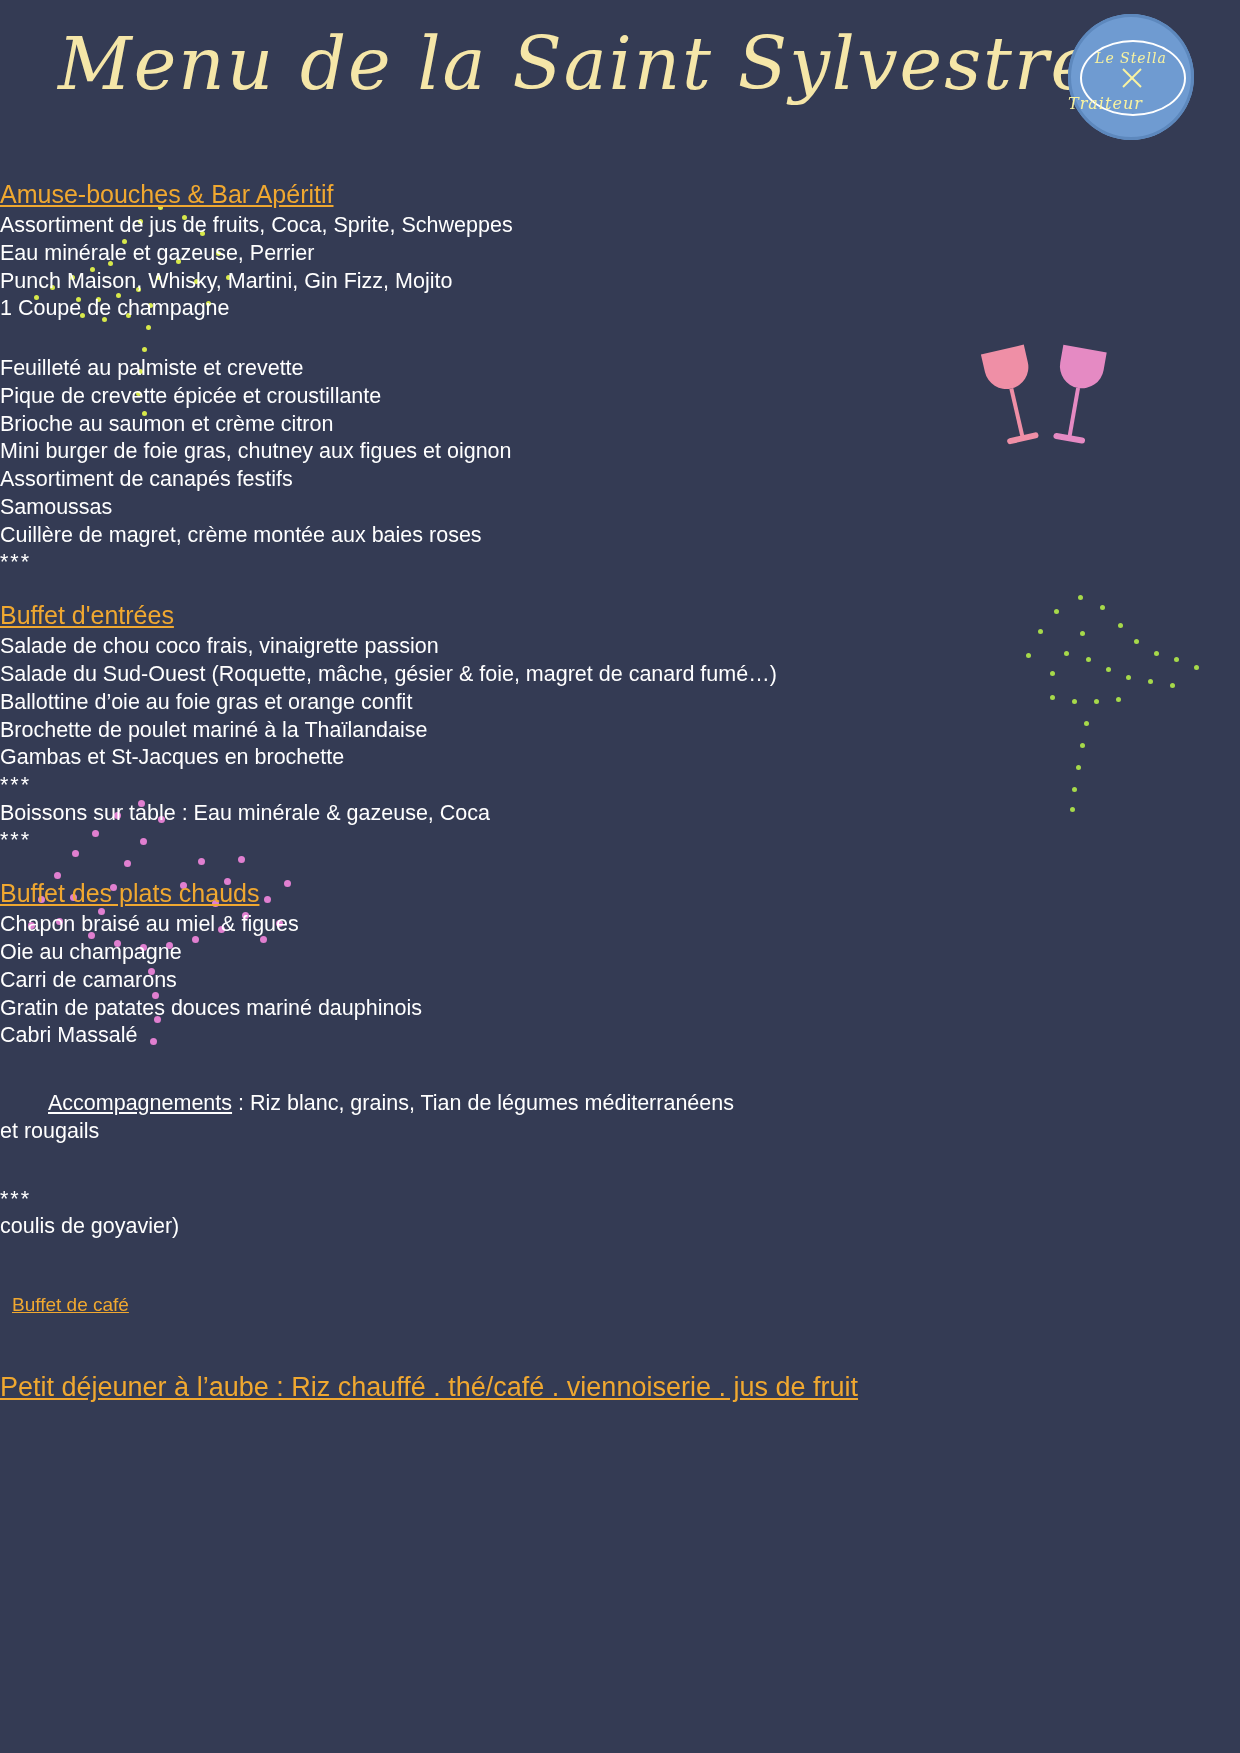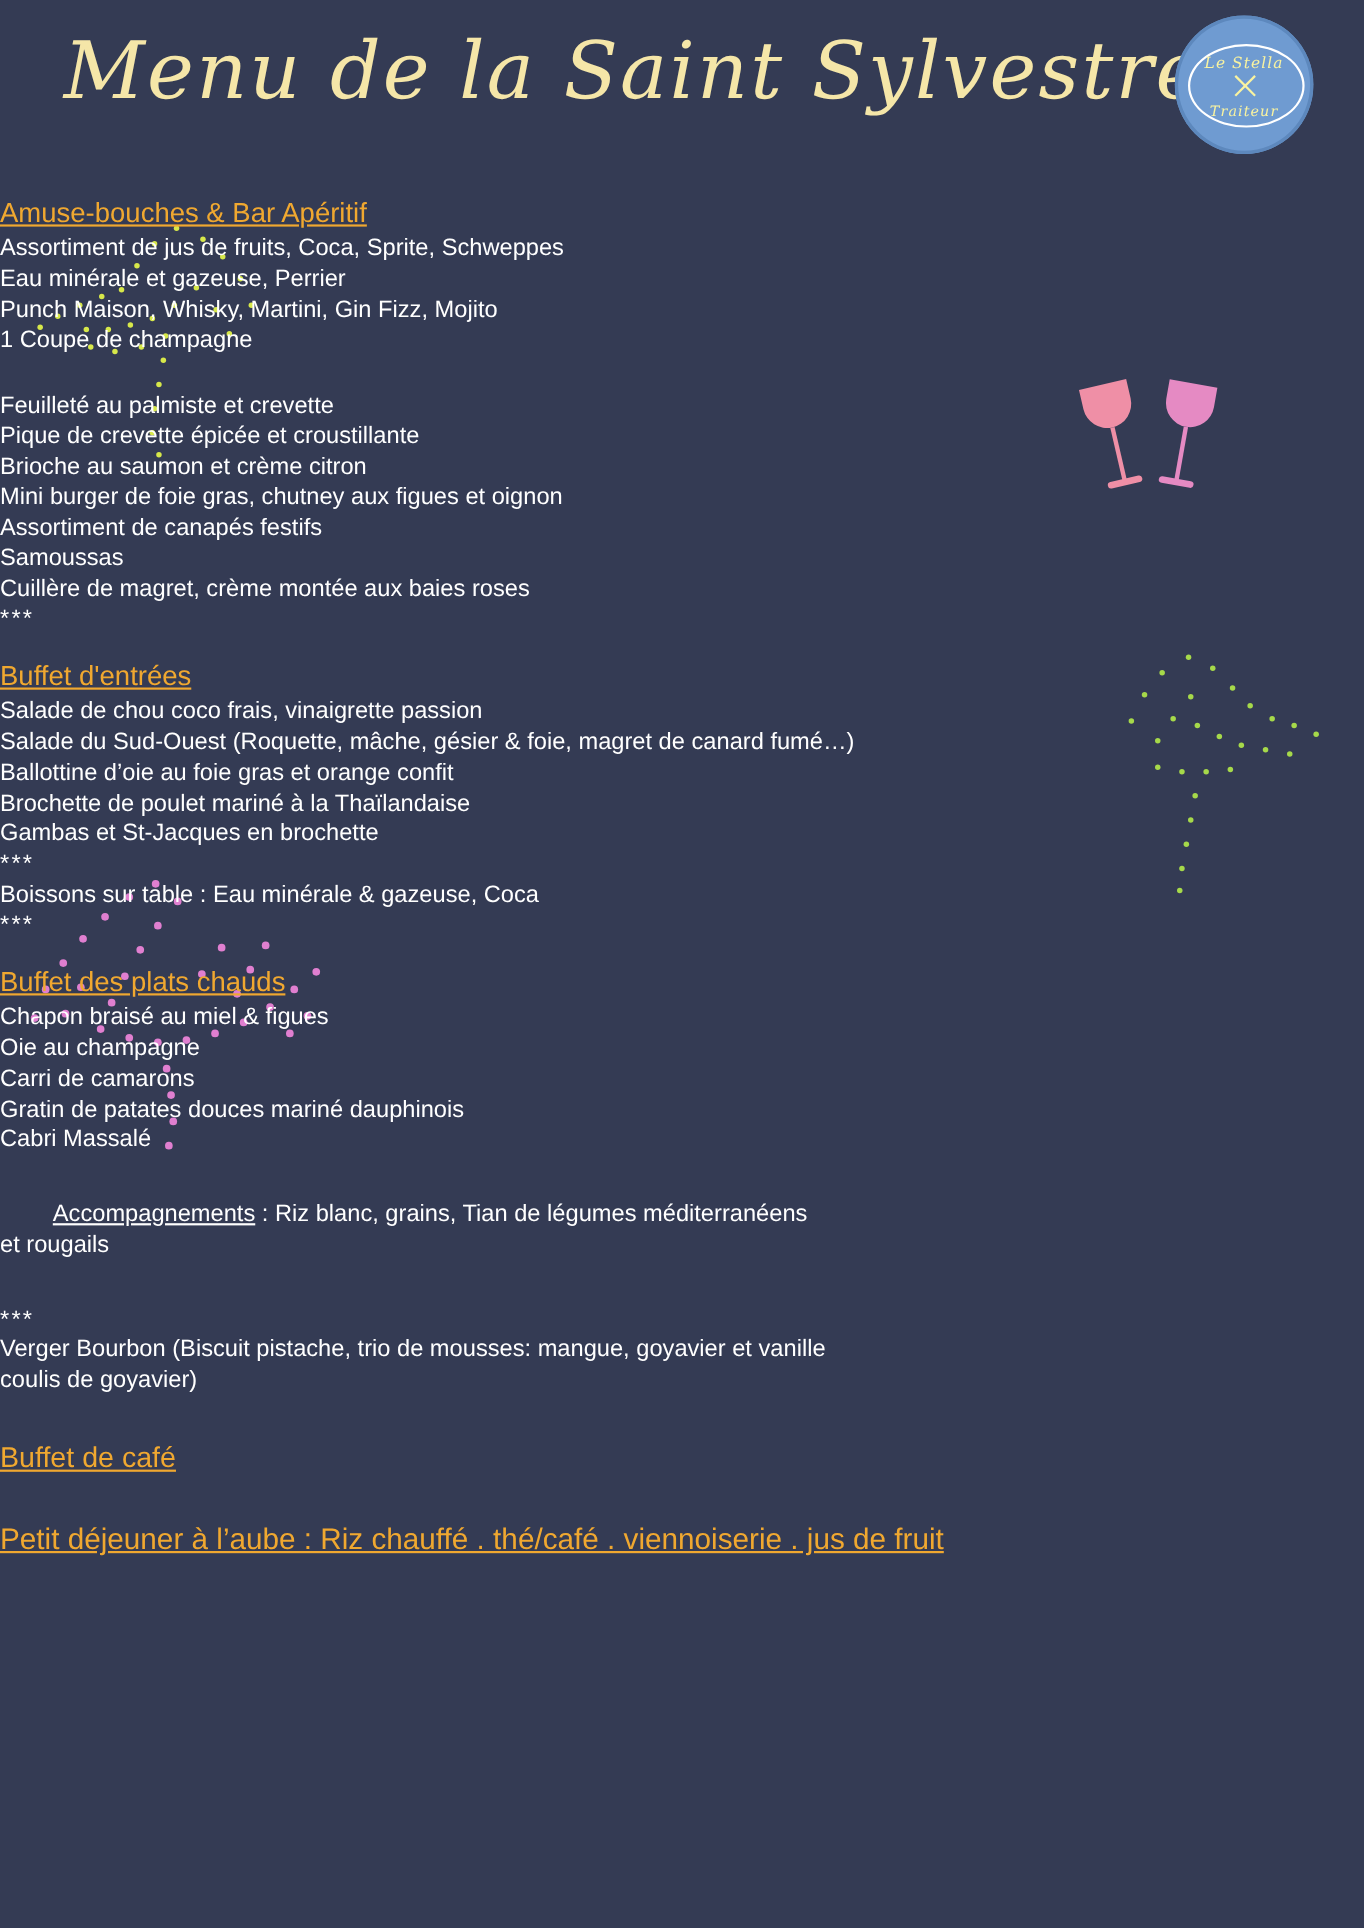--- a/index.html
+++ b/index.html
@@ -59,24 +59,24 @@
     font-style: italic;
     font-size: 14px;
     color: #f9f3a0;
     letter-spacing: 1px;
   }
   .logo .sub {
     position: absolute;
     top: 80px;
     left: 0;
     width: 126px;
-    text-align: center;
+    text-align: left;
     font-family: "DejaVu Serif", serif;
     font-style: italic;
-    font-size: 13px;
+    font-size: 16px;
     color: #f9f3a0;
     letter-spacing: 1px;
   }
   .logo .cutlery {
     position: absolute;
     left: 52px;
     top: 52px;
     width: 24px;
     height: 24px;
   }
@@ -111,24 +111,24 @@
   .gap-md { height: 32px; }
   .gap-lg { height: 40px; }
   .accomp .u { text-decoration: underline; margin-left: 48px; }
   .final {
     font-size: 27px;
     color: #f0a830;
     text-decoration: underline;
     margin: 0;
   }
   .coffee {
-    font-size: 26px;
+    font-size: 19px;
     color: #f0a830;
     text-decoration: underline;
-    margin: 0;
+    margin: 12px;
   }
 
   
   .fw { position: absolute; }
   .fw span {
     position: absolute;
     border-radius: 50%;
     display: block;
   }
   .fw-yellow span { background: #d7e84a; }
@@ -326,21 +326,20 @@
   <div class="line">Cabri Massalé</div>
 
   <div class="gap-lg"></div>
 
   <div class="line accomp"><span class="u">Accompagnements</span><span> : Riz blanc, grains, Tian de légumes méditerranéens</span></div>
   <div class="line">et rougails</div>
 
   <div class="gap-lg"></div>
 
   <div class="stars">***</div>
-  <div class="line">Verger Bourbon (Biscuit pistache, trio de mousses: mangue, goyavier et vanille</div>
   <div class="line">coulis de goyavier)</div>
 
   <div class="gap-lg"></div>
 
   <div class="coffee">Buffet de café</div>
 
   <div class="gap-lg"></div>
 
   <div class="final">Petit déjeuner à l’aube : Riz chauffé . thé/café . viennoiserie . jus de fruit</div>
 </div>

